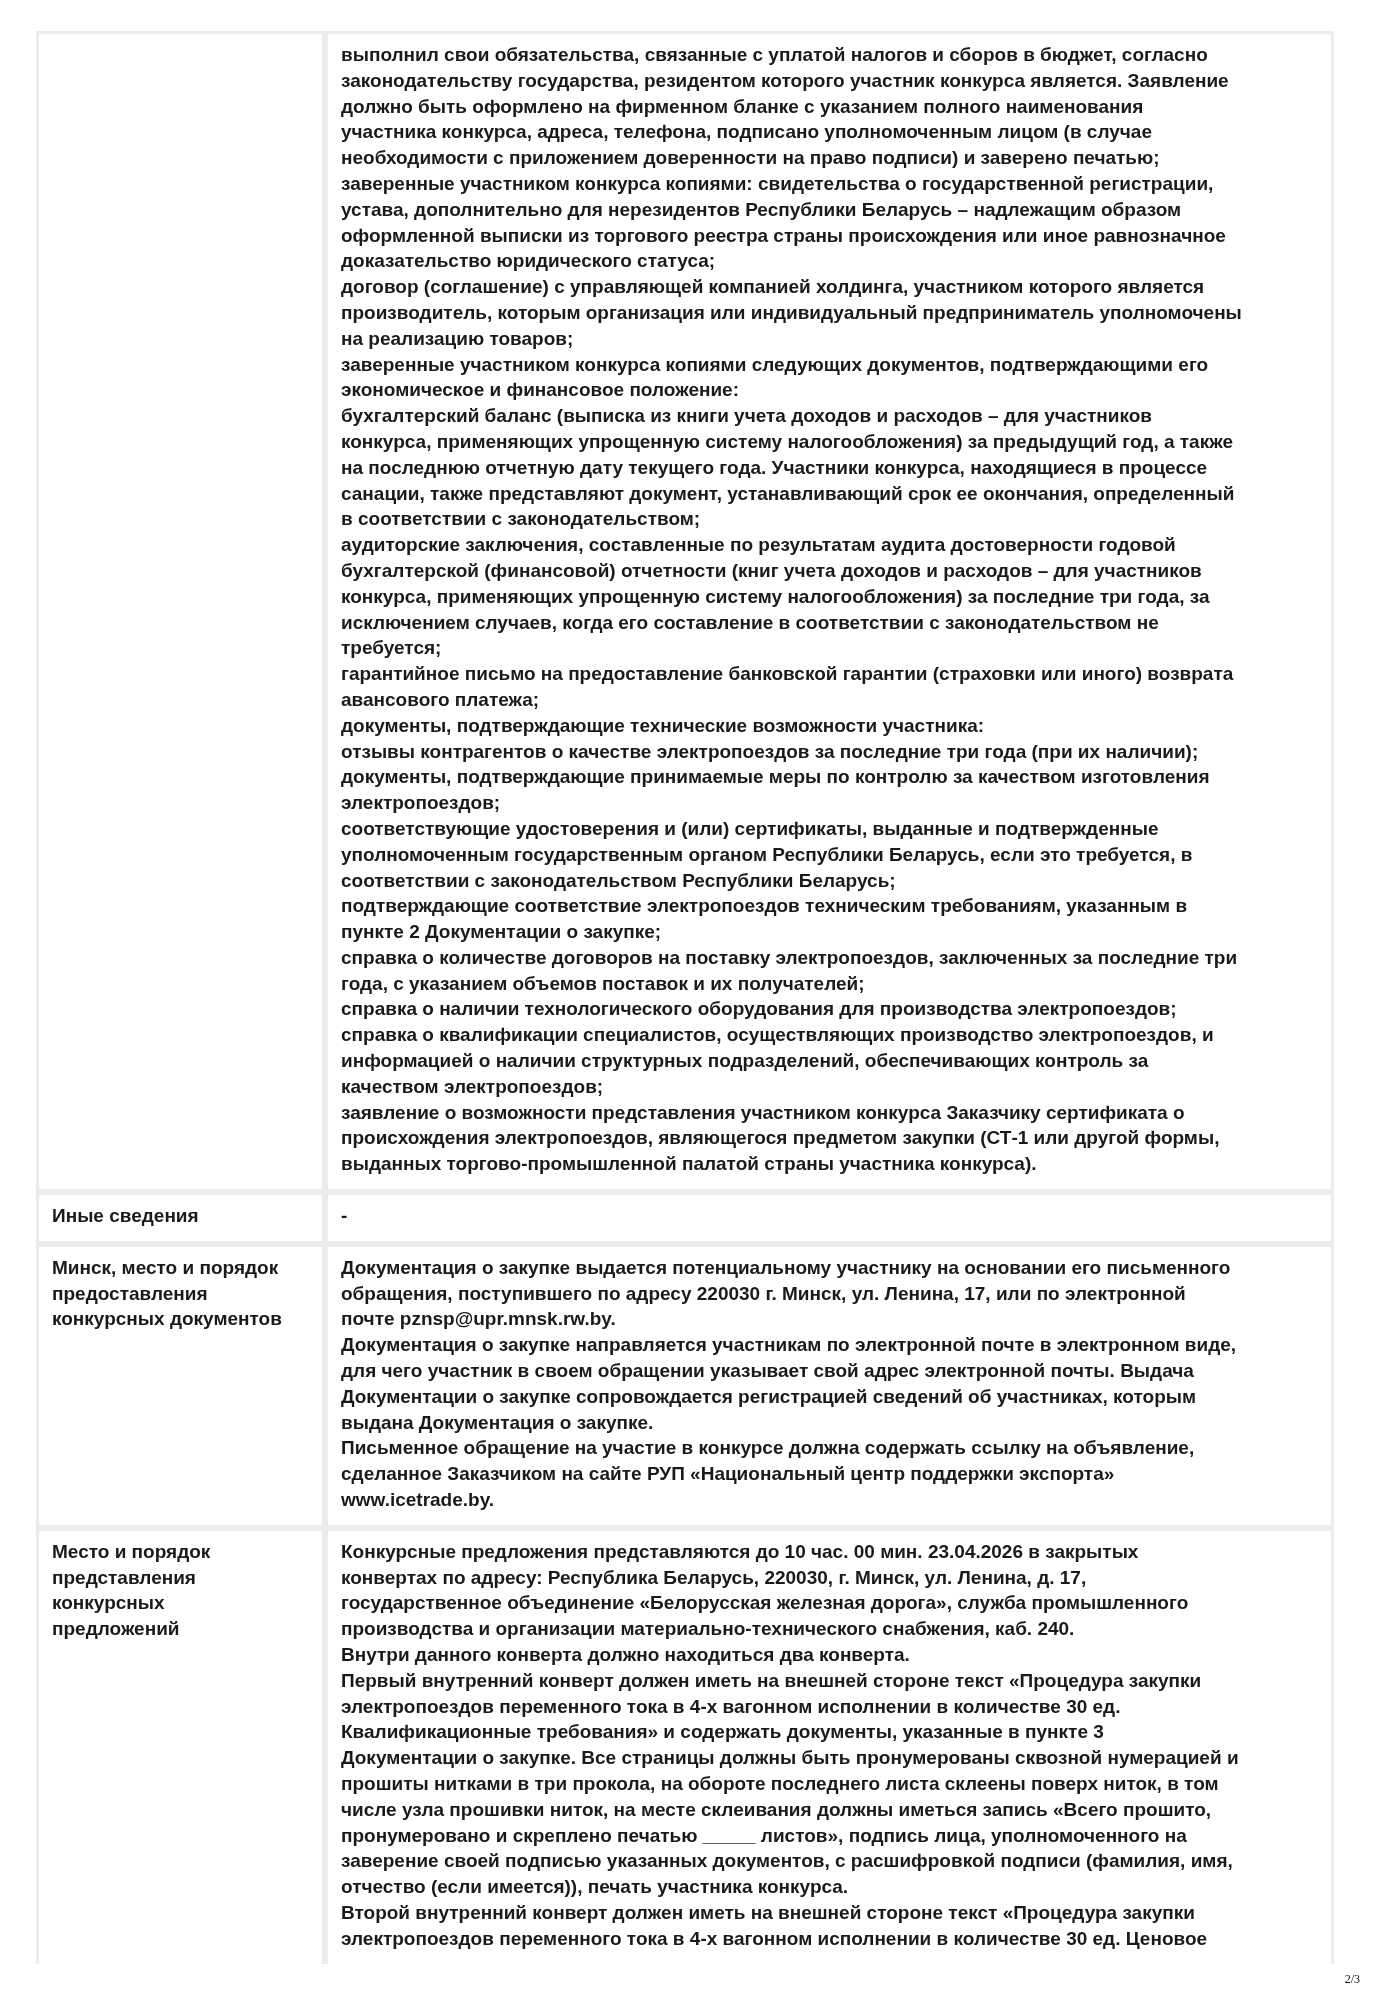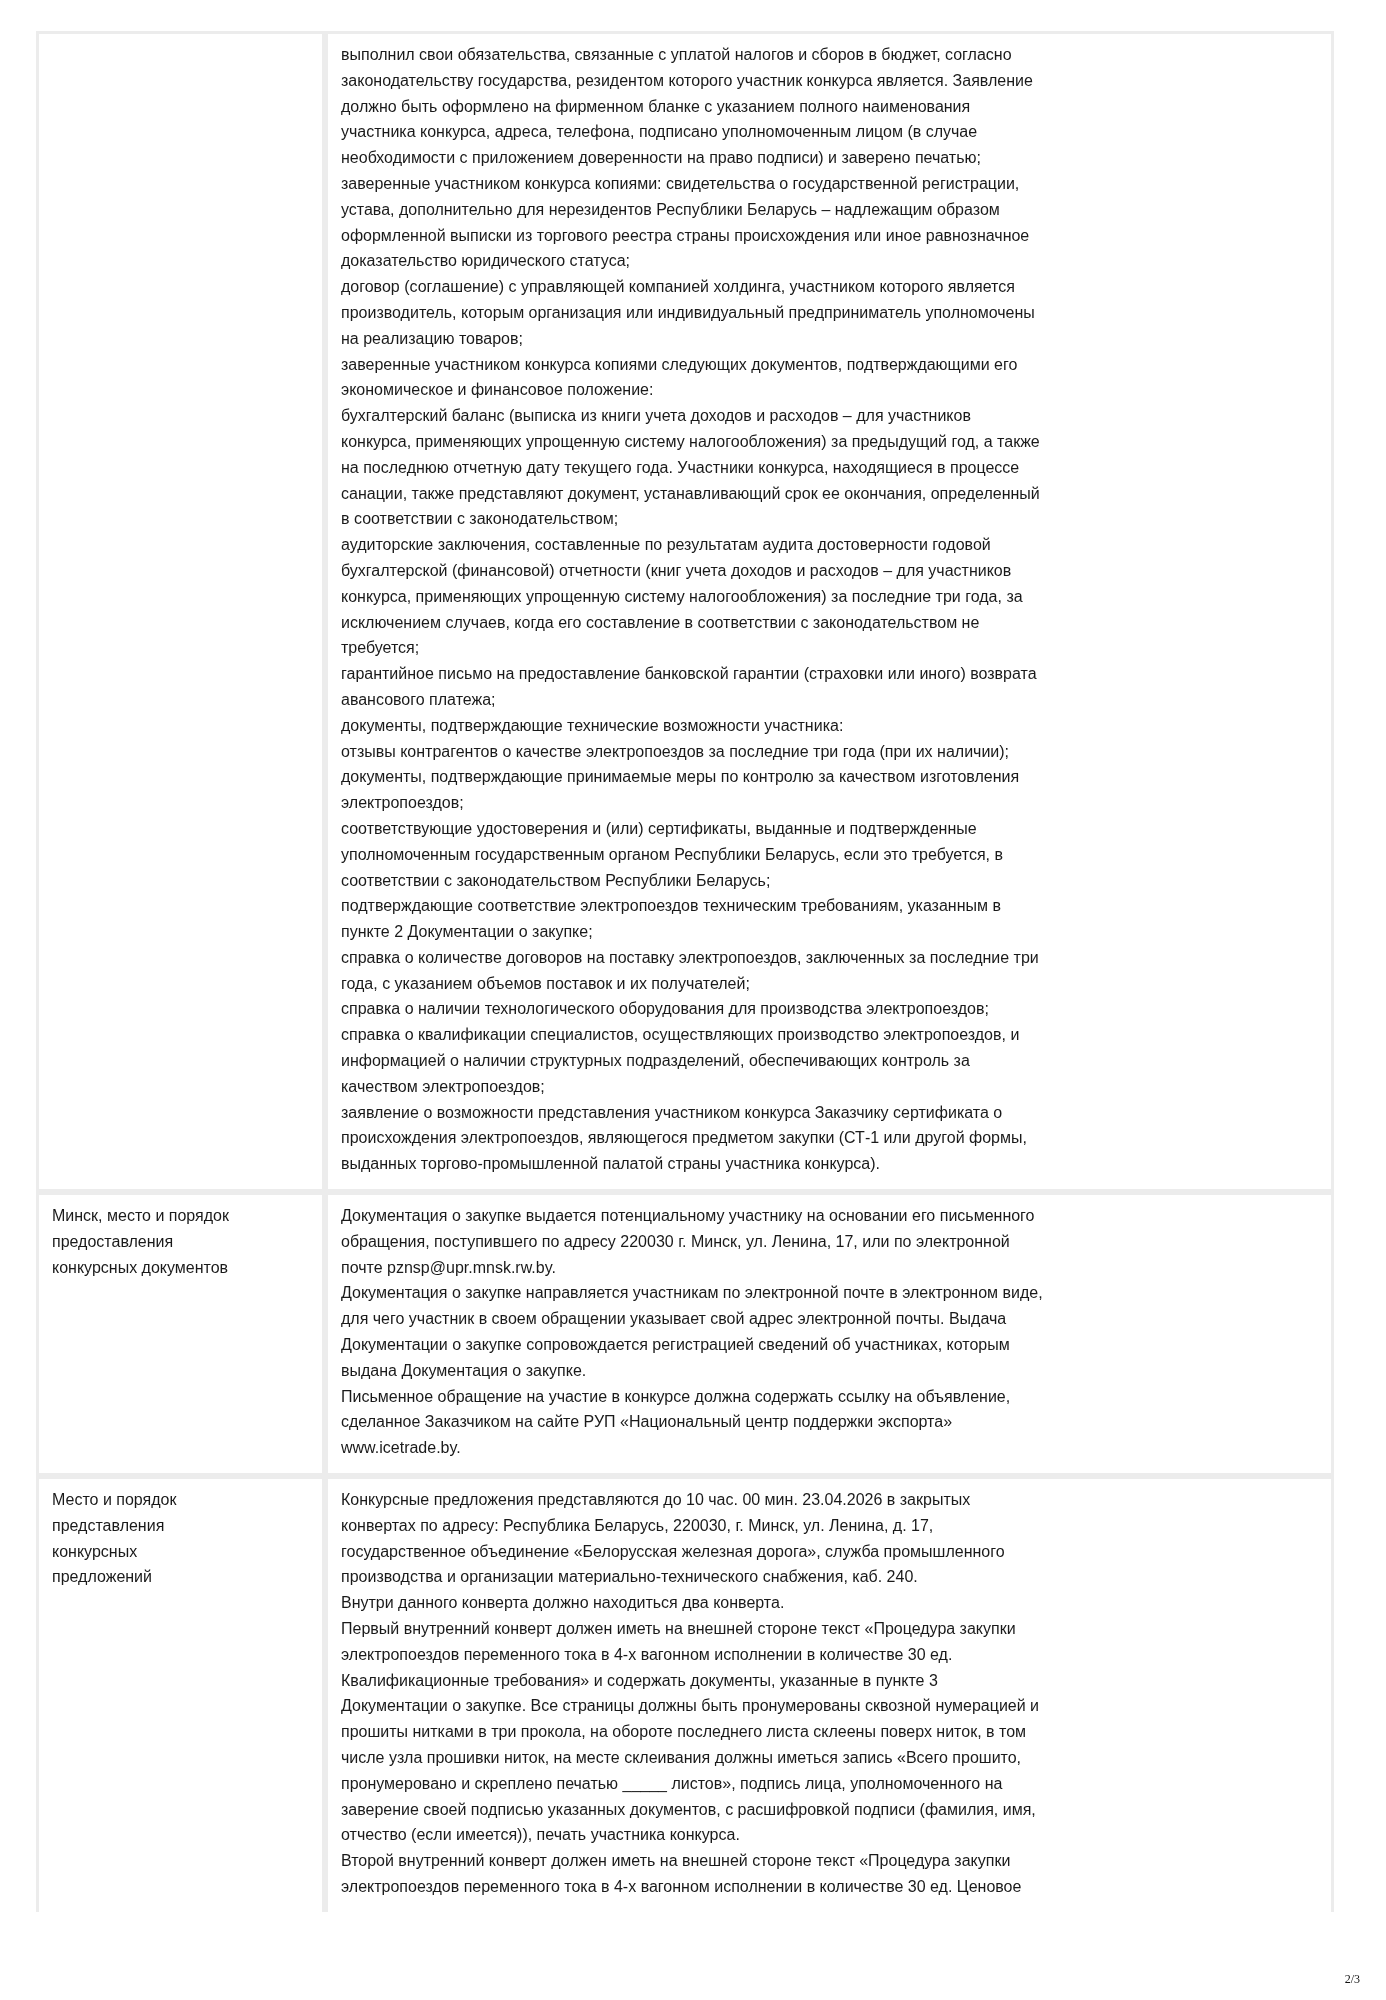--- a/index.html
+++ b/index.html
@@ -32,25 +32,26 @@
     border-collapse:separate;
     border-spacing:0;
     table-layout:fixed;
   }
   col.c-label{width:289px;}
   col.c-value{width:1009px;}
   td{
     border:3px solid var(--border-color);
     vertical-align:top;
     padding:8px 13px 12px 13px;
-    font-size:16px;
+    font-size:19px;
     line-height:25.8px;
     color:var(--text-color);
     white-space:pre-line;
     overflow-wrap:break-word;
+    font-weight:bold;
   }
   tr.cut td{
     border-bottom:none;
   }
   .footer-page{
     position:absolute;
     top:1972px;
     right:26px;
     font-family:"Liberation Serif", serif;
     font-size:12px;
@@ -109,20 +110,24 @@
 года, с указанием объемов поставок и их получателей;
 справка о наличии технологического оборудования для производства электропоездов;
 справка о квалификации специалистов, осуществляющих производство электропоездов, и
 информацией о наличии структурных подразделений, обеспечивающих контроль за
 качеством электропоездов;
 заявление о возможности представления участником конкурса Заказчику сертификата о
 происхождения электропоездов, являющегося предметом закупки (СТ-1 или другой формы,
 выданных торгово-промышленной палатой страны участника конкурса).</td>
       </tr>
       <tr>
+        <td>Иные сведения</td>
+        <td>-</td>
+      </tr>
+      <tr>
         <td>Минск, место и порядок
 предоставления
 конкурсных документов</td>
         <td>Документация о закупке выдается потенциальному участнику на основании его письменного
 обращения, поступившего по адресу 220030 г. Минск, ул. Ленина, 17, или по электронной
 почте pznsp@upr.mnsk.rw.by.
 Документация о закупке направляется участникам по электронной почте в электронном виде,
 для чего участник в своем обращении указывает свой адрес электронной почты. Выдача
 Документации о закупке сопровождается регистрацией сведений об участниках, которым
 выдана Документация о закупке.

